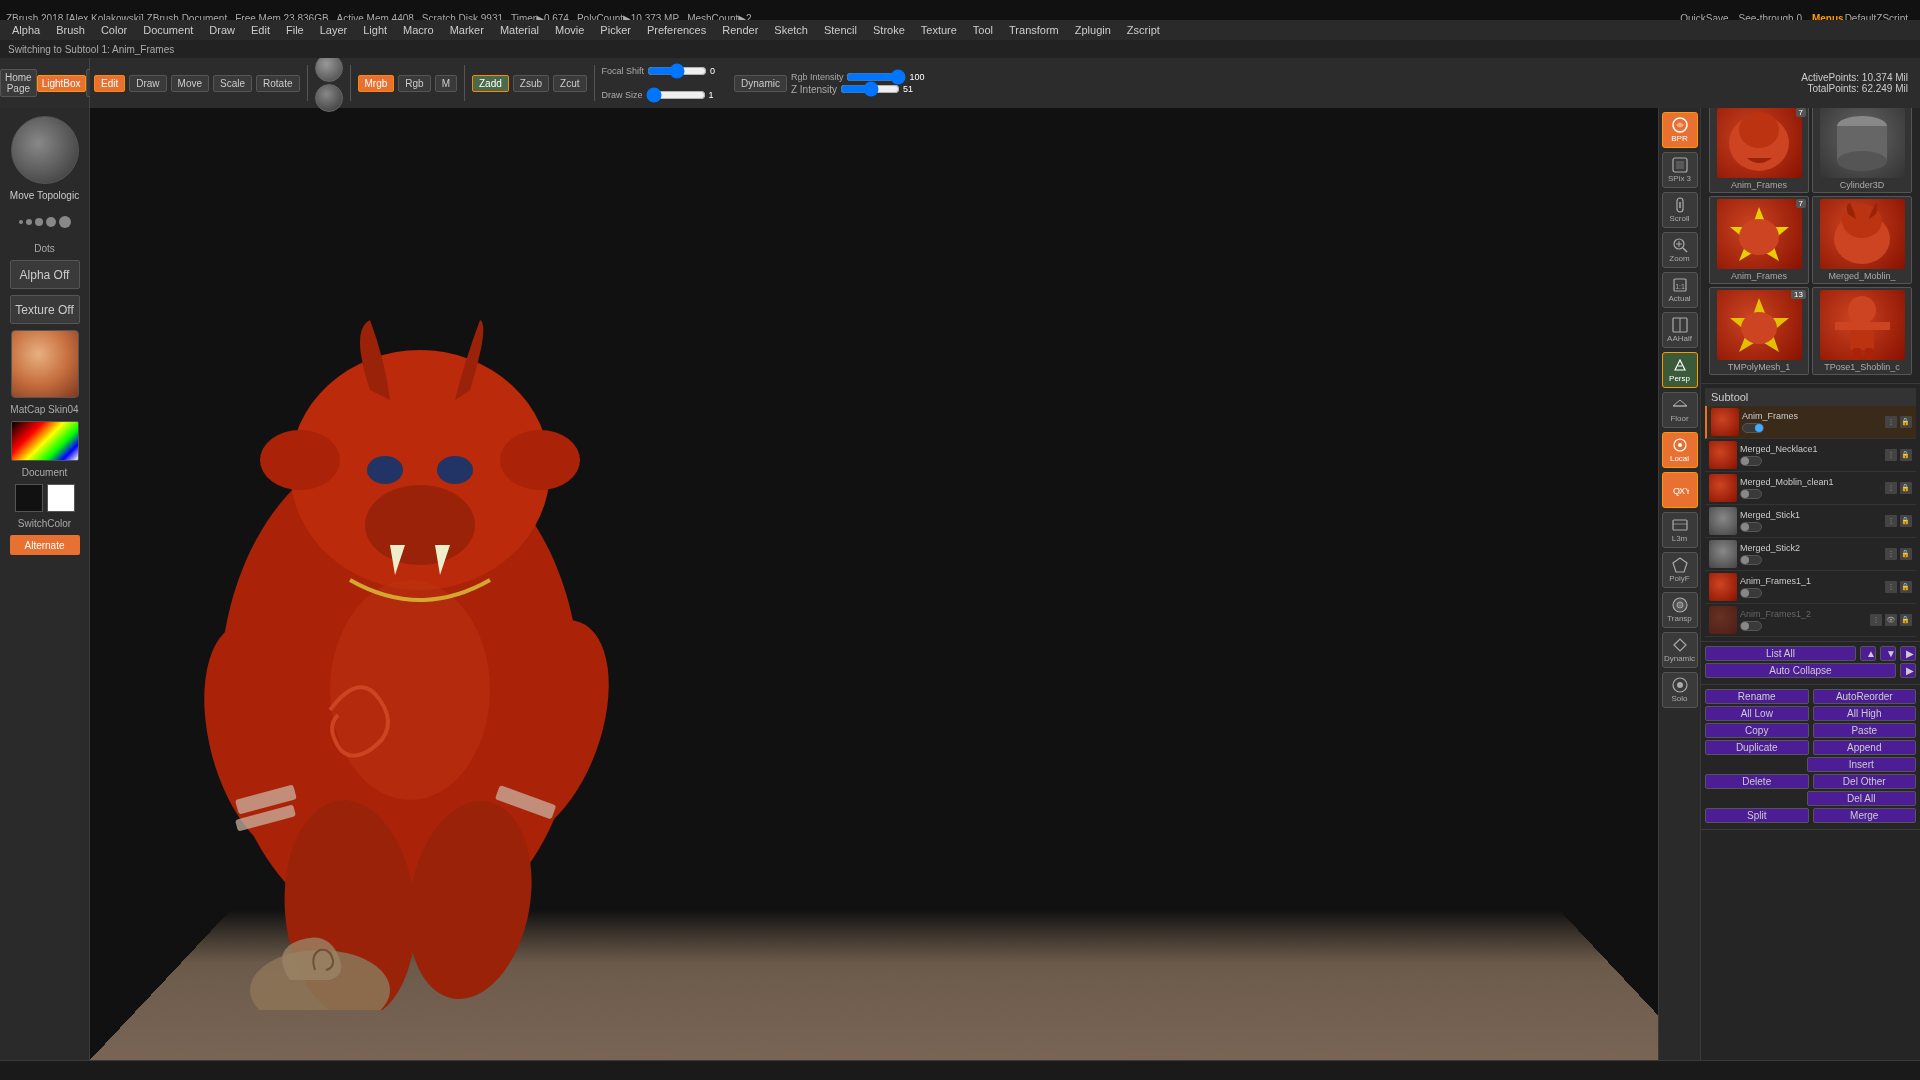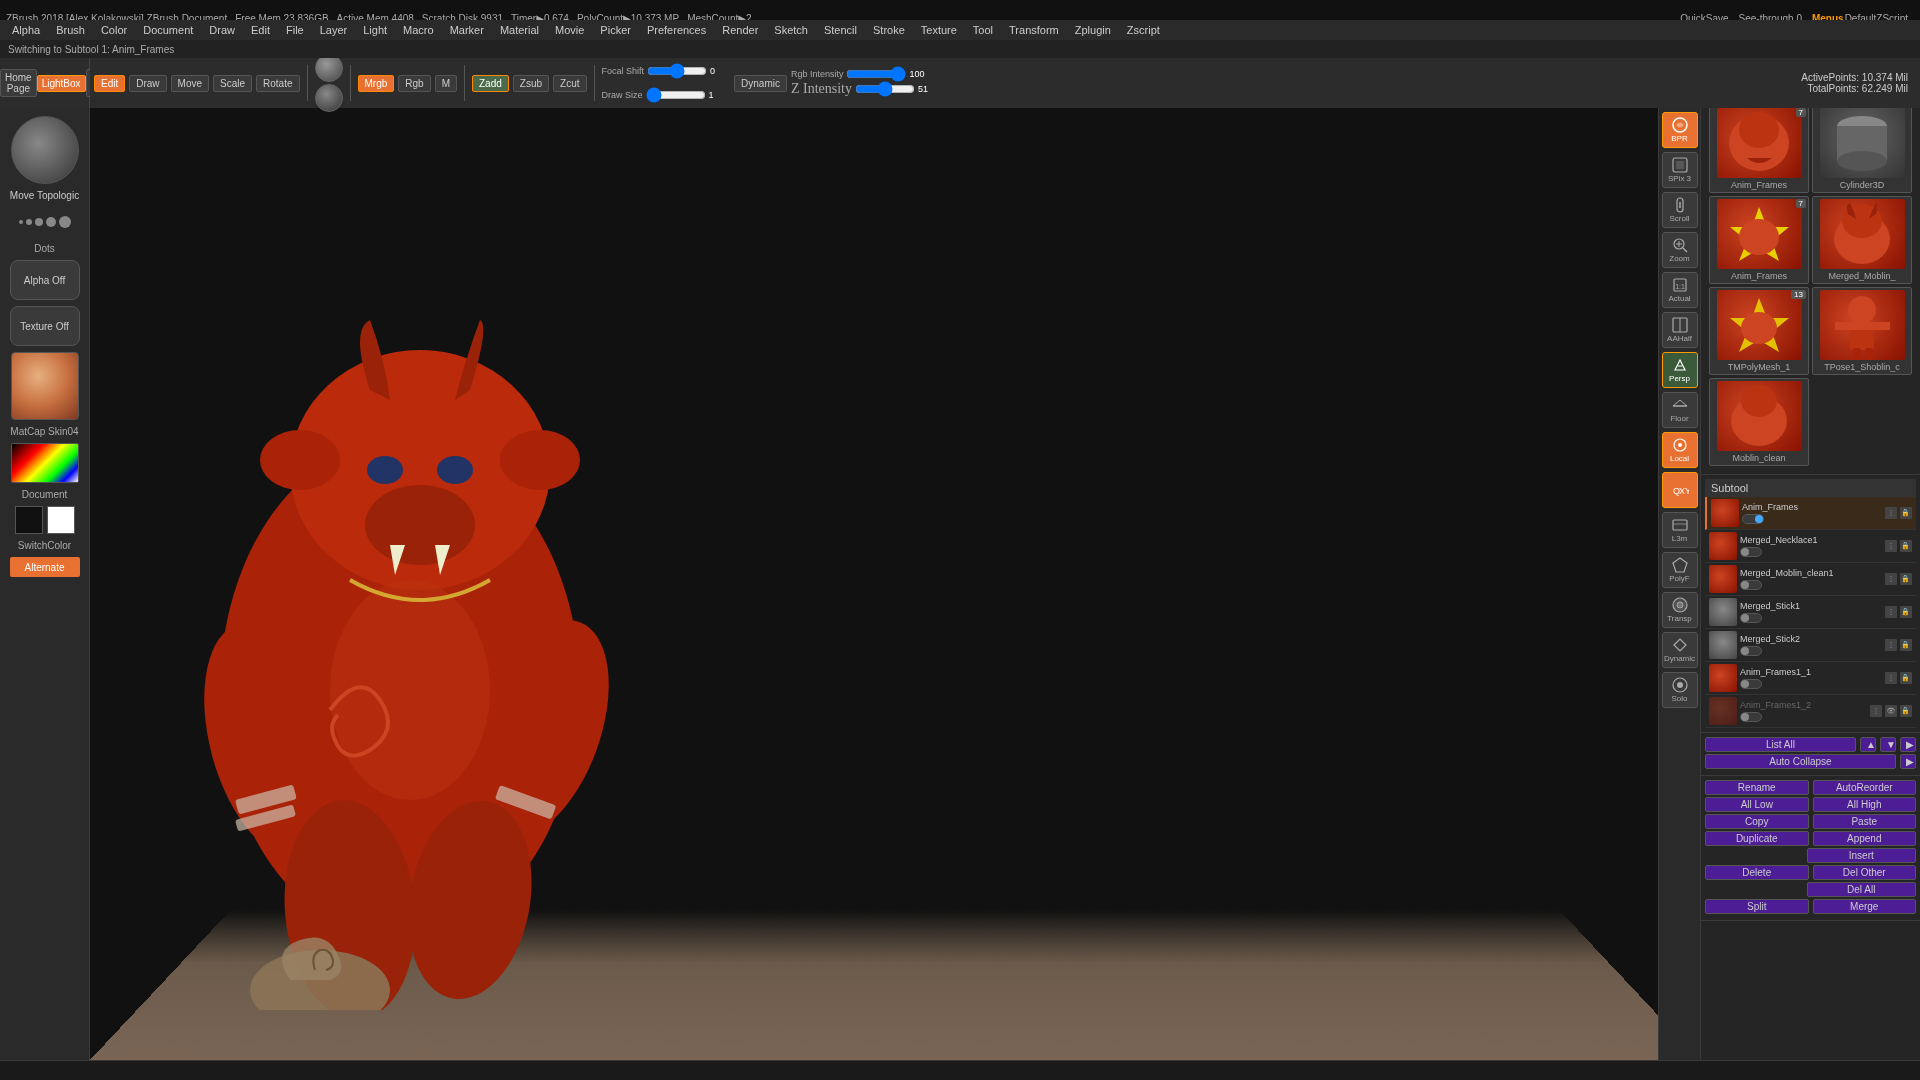--- a/index.html
+++ b/index.html
@@ -160,27 +160,27 @@
     }
 
     .brush-label {
       font-size: 10px;
       color: #aaa;
       text-align: center;
     }
 
     .left-btn {
       width: 70px;
-      height: 40px;
+      height: 29px;
       background: #3a3a3a;
       border: 1px solid #555;
       color: #ccc;
-      font-size: 10px;
+      font-size: 12px;
       cursor: pointer;
-      border-radius: 8px;
+      border-radius: 2px;
       display: flex;
       align-items: center;
       justify-content: center;
     }
 
     .texture-preview {
       width: 68px;
       height: 68px;
       background: radial-gradient(circle at 40% 35%, #e8b080, #c87040, #803820);
       border-radius: 4px;
@@ -557,21 +557,21 @@
 
   <button class="toolbar-btn">Dynamic</button>
 
   <div style="display:flex;flex-direction:column;gap:2px;">
     <div style="display:flex;align-items:center;gap:3px;">
       <span style="font-size:9px;color:#aaa;">Rgb Intensity</span>
       <input type="range" style="width: 60px; height: 8px;" value="100" min="0" max="100">
       <span style="font-size:9px;color:#fff;width:20px;">100</span>
     </div>
     <div style="display:flex;align-items:center;gap:3px;">
-      <span style="font-size:14px;color:#aaa;font-family:Liberation Serif, serif;">Z Intensity</span>
+      <span style="font-size:10px;color:#aaa;">Z Intensity</span>
       <input type="range" style="width: 60px; height: 8px;" value="51" min="0" max="100">
       <span style="font-size:9px;color:#fff;width:20px;">51</span>
     </div>
   </div>
 
   <div style="flex:1;"></div>
 
   <div style="display:flex;flex-direction:column;align-items:flex-end;margin-right:8px;">
     <span style="font-size:10px;color:#ccc;">ActivePoints: 10.374 Mil</span>
     <span style="font-size:10px;color:#ccc;">TotalPoints: 62.249 Mil</span>
@@ -861,29 +861,20 @@
             <ellipse cx="42" cy="20" rx="14" ry="14" fill="#cc4422"></ellipse>
             <rect x="30" y="32" width="24" height="28" rx="2" fill="#bb3311"></rect>
             <line x1="15" y1="36" x2="70" y2="36" stroke="#cc4422" stroke-width="8"></line>
             <rect x="33" y="58" width="8" height="12" rx="2" fill="#aa2208"></rect>
             <rect x="45" y="58" width="8" height="12" rx="2" fill="#aa2208"></rect>
           </svg>
         </div>
         <span>TPose1_Shoblin_c</span>
       </div>
 
-      <div class="lb-item">
-        <div class="lb-thumb lb-thumb-red">
-          <svg width="85" height="70" viewBox="0 0 85 70">
-            <ellipse cx="42" cy="40" rx="28" ry="25" fill="#cc4422"></ellipse>
-            <ellipse cx="42" cy="20" rx="18" ry="16" fill="#bb3311"></ellipse>
-          </svg>
-        </div>
-        <span>Moblin_clean</span>
-      </div>
     </div>
   </div>
 
   <div class="rp-section">
     <div class="subtool-header">
       <span>Subtool</span>
     </div>
 
     <div class="subtool-item active">
       <div class="subtool-thumb"></div>

